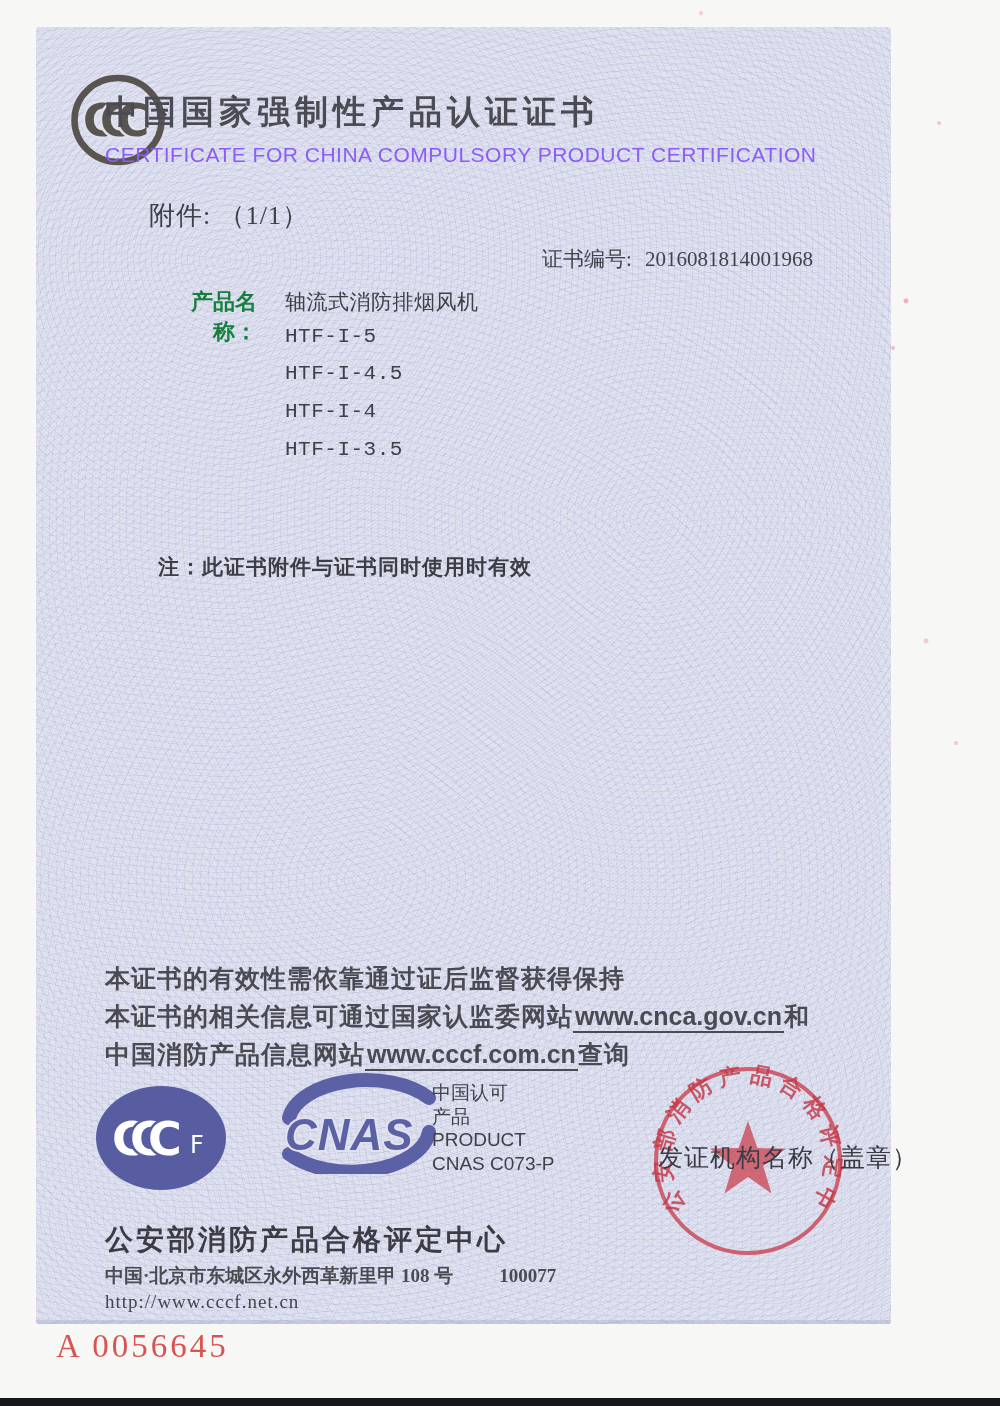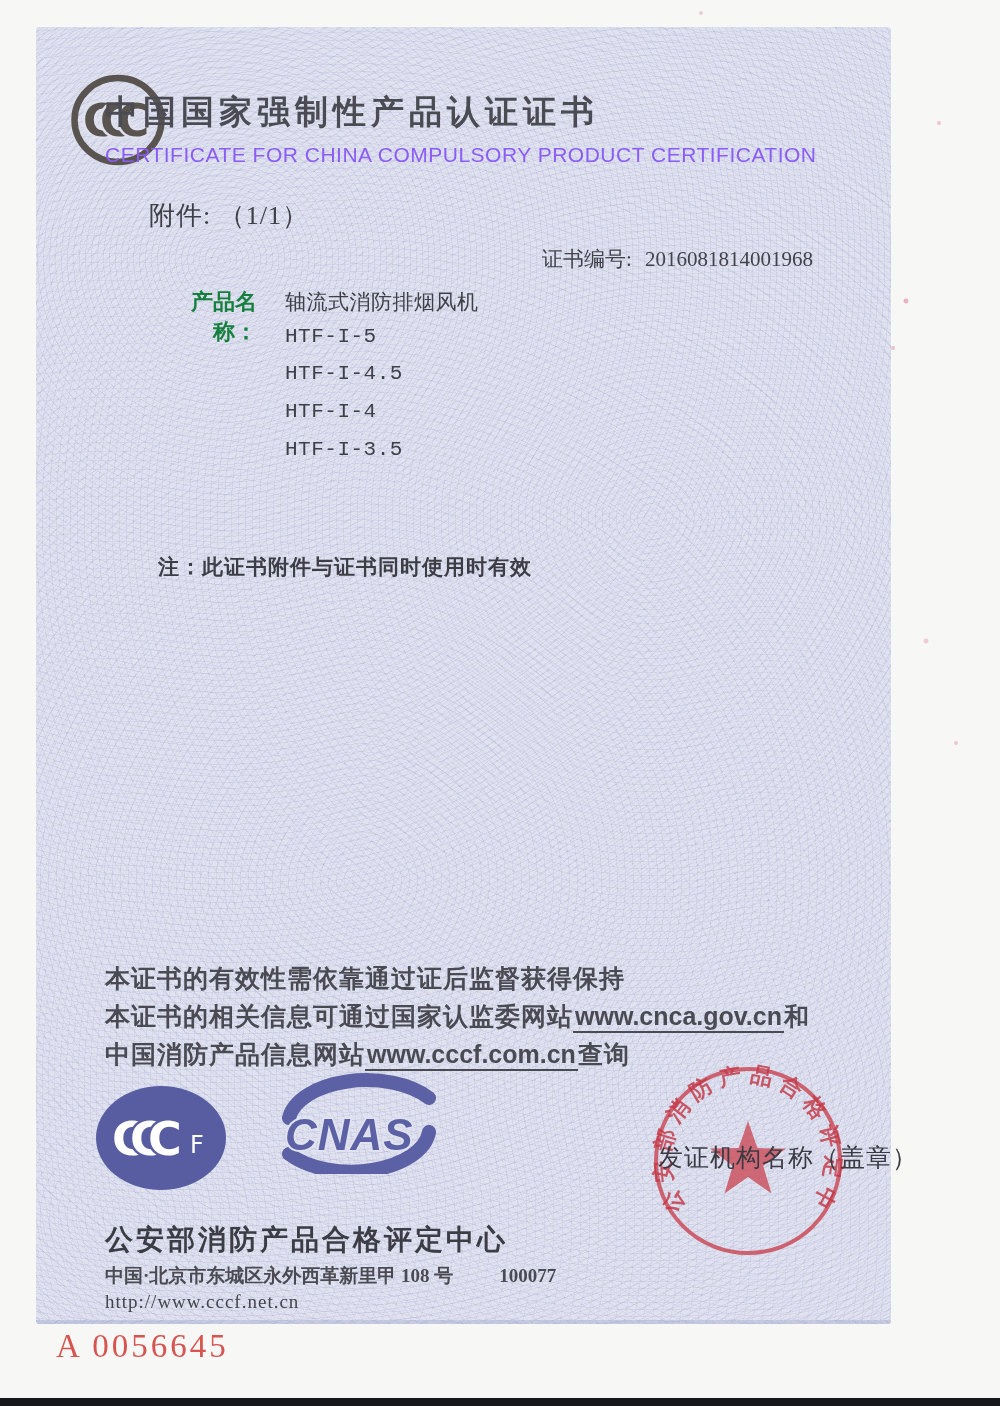--- a/index.html
+++ b/index.html
@@ -126,20 +126,26 @@
     </g>
     <text x="95" y="68" font-family="'DejaVu Sans',sans-serif" font-size="24" fill="#ffffff">F</text>
   </svg>
 
   <svg class="abs" style="left:277px;top:1072px;" width="164" height="102" viewBox="0 0 164 102">
     <path d="M 12,46 A 78,44 0 0 1 152,26" fill="none" stroke="#5c60a4" stroke-width="14" stroke-linecap="round"></path>
     <path d="M 152,60 A 78,44 0 0 1 12,82" fill="none" stroke="#5c60a4" stroke-width="14" stroke-linecap="round"></path>
     <text x="8" y="78" font-family="'Liberation Sans',sans-serif" font-weight="bold" font-style="italic" font-size="44" letter-spacing="1" fill="#5c60a4" paint-order="stroke" stroke="#e0e2ef" stroke-width="4">CNAS</text>
   </svg>
 
+  <div class="abs accred">
+    <div>中国认可</div>
+    <div>产品</div>
+    <div>PRODUCT</div>
+    <div>CNAS C073-P</div>
+  </div>
 
   <svg class="abs stampwrap" width="196" height="196" viewBox="-98 -98 196 196">
     <defs>
       <path id="stampArc" d="M -61,48 A 78,78 0 1 1 61,48" fill="none"></path>
     </defs>
     <circle cx="0" cy="0" r="92" fill="none" stroke="rgba(201,66,80,.8)" stroke-width="4"></circle>
     <polygon points="0,-40 9.4,-12.9 38,-12.4 15.2,4.9 23.5,32.4 0,16 -23.5,32.4 -15.2,4.9 -38,-12.4 -9.4,-12.9" fill="rgba(203,64,78,.75)"></polygon>
     <text font-size="22" letter-spacing="7" fill="rgba(195,55,70,.82)" font-family="'Liberation Serif',serif" font-weight="bold">
       <textPath href="#stampArc" startOffset="2">公安部消防产品合格评定中心</textPath>
     </text>

